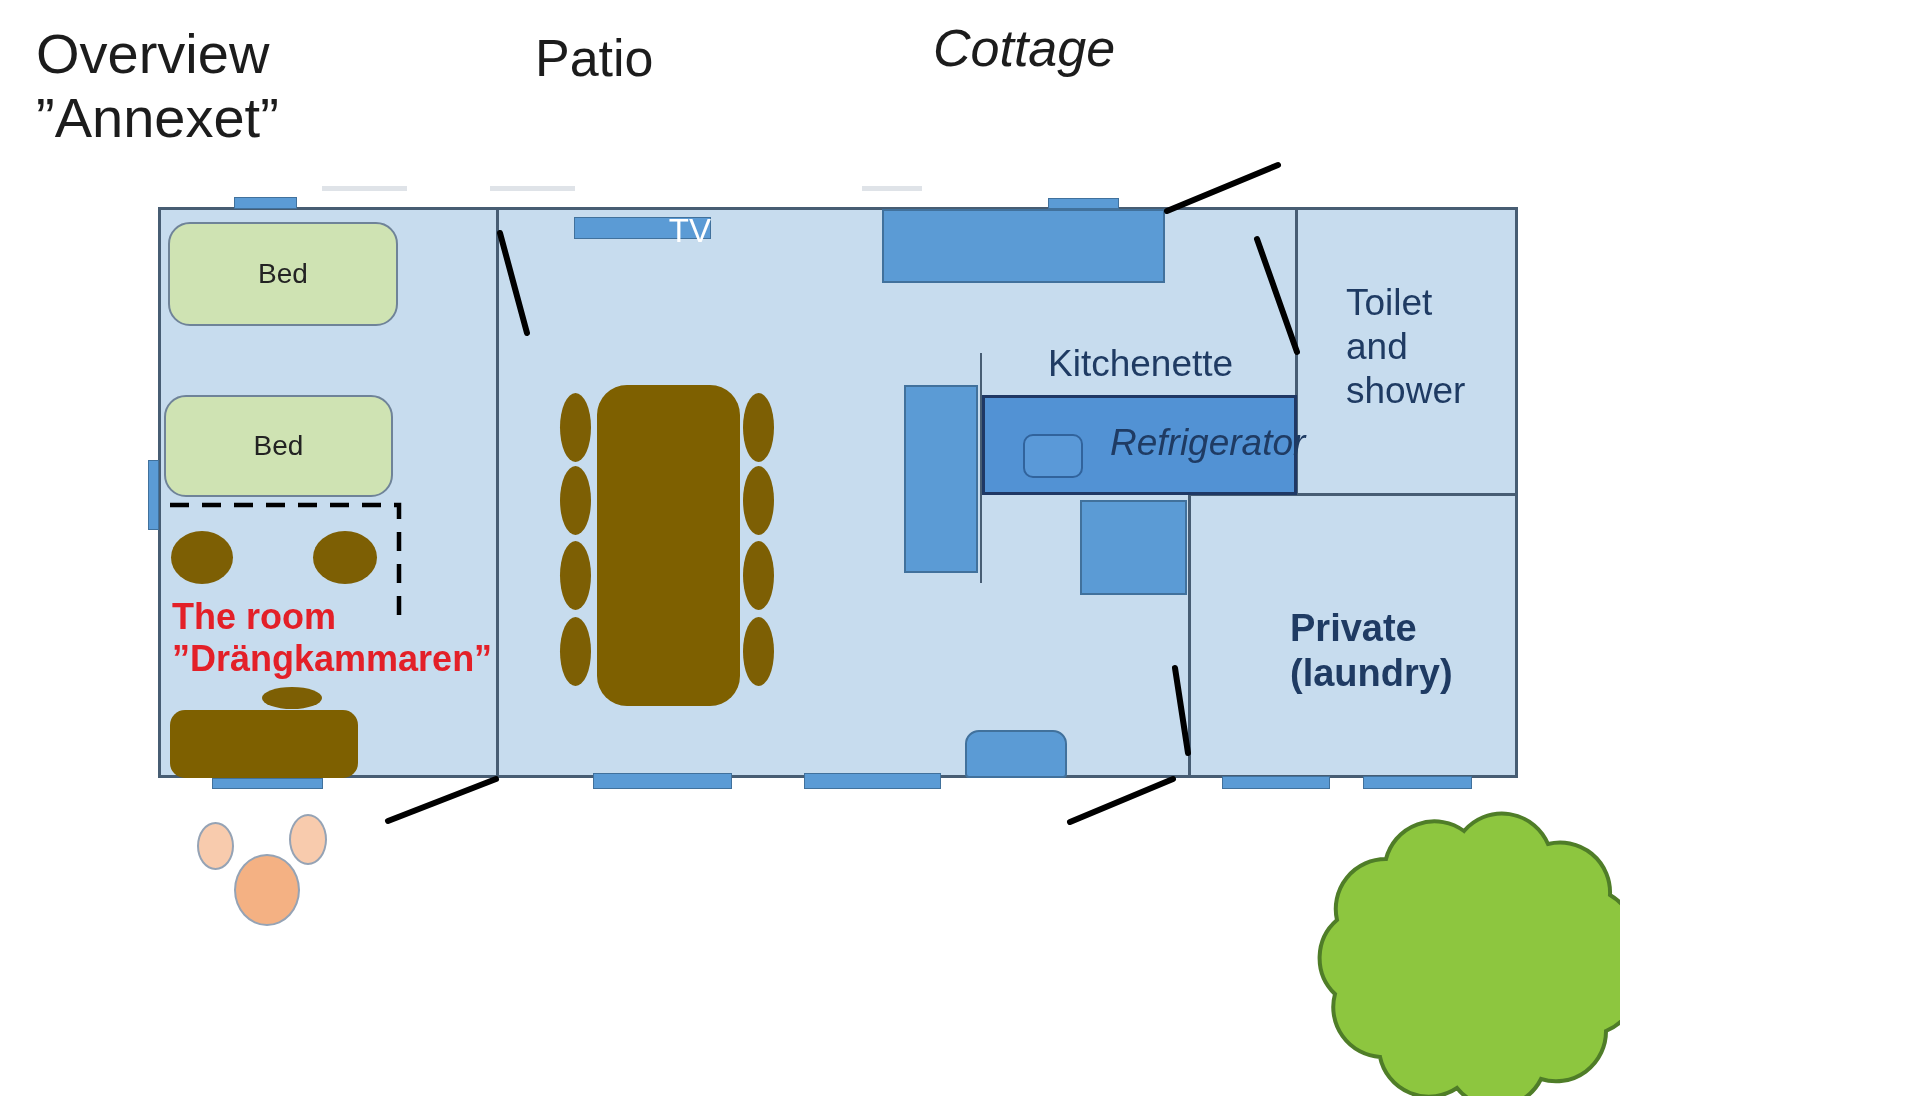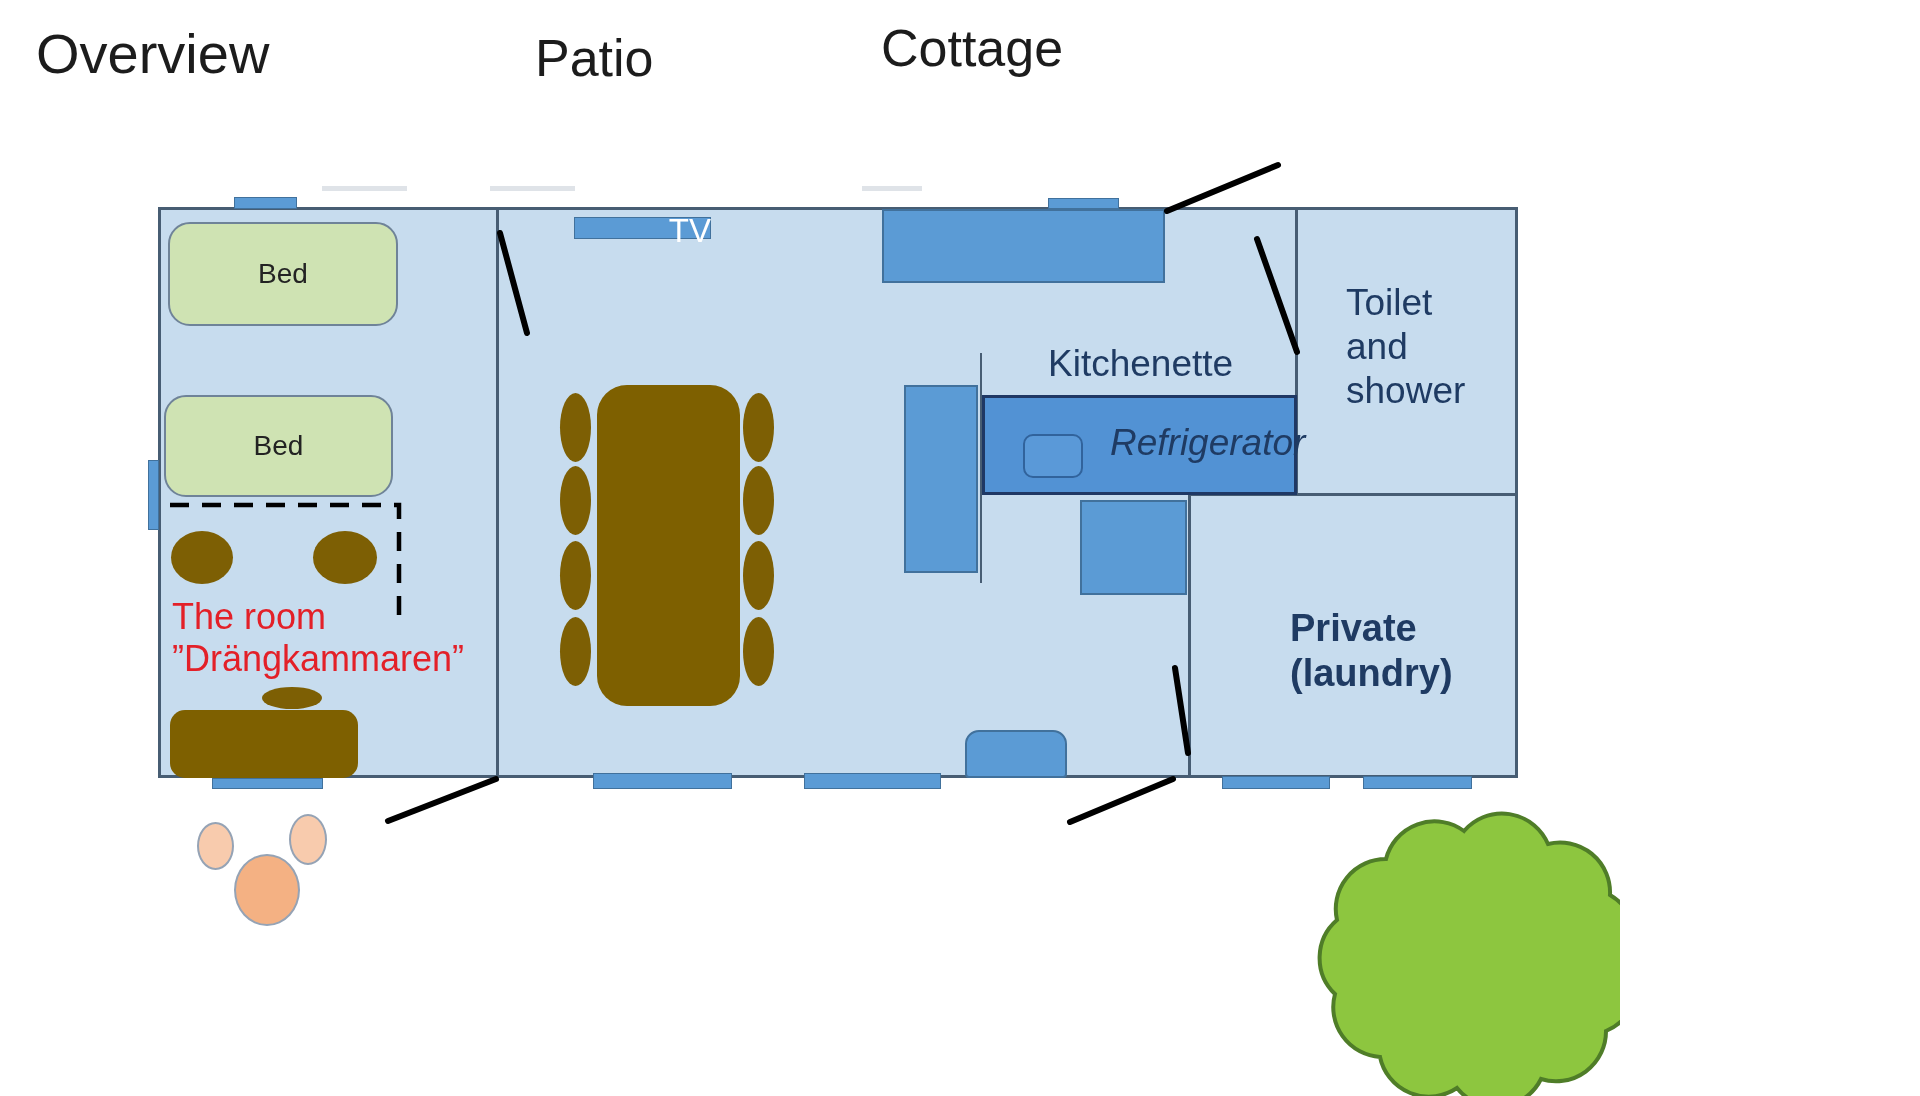--- a/index.html
+++ b/index.html
@@ -3,28 +3,28 @@
 <meta charset="utf-8">
 <style>
   html,body{margin:0;padding:0;background:#ffffff;}
   #stage{position:relative;width:1620px;height:1096px;background:var(--page-bg);overflow:hidden;
          font-family:"Liberation Sans", sans-serif;}
   .abs{position:absolute;}
   .txt{position:absolute;white-space:pre;}
   #title{left:36px;top:22px;font-size:56px;line-height:64px;color:var(--ink);}
   .outside-label{font-size:52px;color:var(--ink);}
   #patio-label{left:535px;top:28px;}
-  #cottage-label{left:881px;top:18px;}
+  #cottage-label{left:933px;top:18px;font-style:italic;}
   .room-label{color:var(--label-navy);}
   #common-label{left:663px;top:277px;font-size:42px;line-height:46px;}
   #kitchenette-label{left:1048px;top:343px;font-size:37px;}
   #refrigerator-label{left:1110px;top:422px;width:176px;font-size:37px;font-style:italic;text-align:right;}
   #toilet-label{left:1346px;top:281px;font-size:37px;line-height:44px;}
   #private-label{left:1290px;top:606px;font-size:38px;line-height:45px;font-weight:bold;}
-  #redroom-label{left:172px;top:596px;font-size:36px;line-height:42px;color:var(--alert-red);}
+  #redroom-label{left:172px;top:596px;font-size:36px;line-height:42px;color:var(--alert-red);font-weight:bold;}
   #tv-label{left:574px;top:212px;width:137px;text-align:right;font-size:33px;color:#ffffff;}
   #north-label{left:1642px;top:106px;font-size:42px;font-style:italic;font-weight:bold;color:#111;}
   .bed-label{font-size:28px;color:#232323;}
 
   
   #floor{left:158px;top:207px;width:1360px;height:571px;background:var(--floor-fill);
          border:3px solid var(--wall);box-sizing:border-box;}
   .wall{background:var(--wall);}
   #wall-left-room{left:496px;top:207px;width:3px;height:571px;}
   #wall-toilet{left:1295px;top:207px;width:3px;height:289px;}
@@ -76,21 +76,21 @@
   #pebble3{left:234px;top:854px;width:66px;height:72px;background:var(--peach-dark);}
 
   #north-stem{left:1653px;top:178px;width:19px;height:78px;}
   #overlay{left:0;top:0;width:1920px;height:1096px;pointer-events:none;}
 </style>
 </head>
 <body>
 
 <div id="stage">
 
-  <div class="txt" id="title"><span>Overview</span><br></div>
+  <div class="txt" id="title"><span>Overview</span><br><span>”Annexet”</span></div>
   <div class="txt outside-label" id="patio-label">Patio</div>
   <div class="txt outside-label" id="cottage-label">Cottage</div>
 
   <div class="abs" id="floor"></div>
   <div class="abs wall" id="wall-left-room"></div>
   <div class="abs wall" id="wall-toilet"></div>
   <div class="abs wall" id="wall-private-top"></div>
   <div class="abs wall" id="wall-private-left"></div>
   <div class="abs" id="counter-edge"></div>
 

